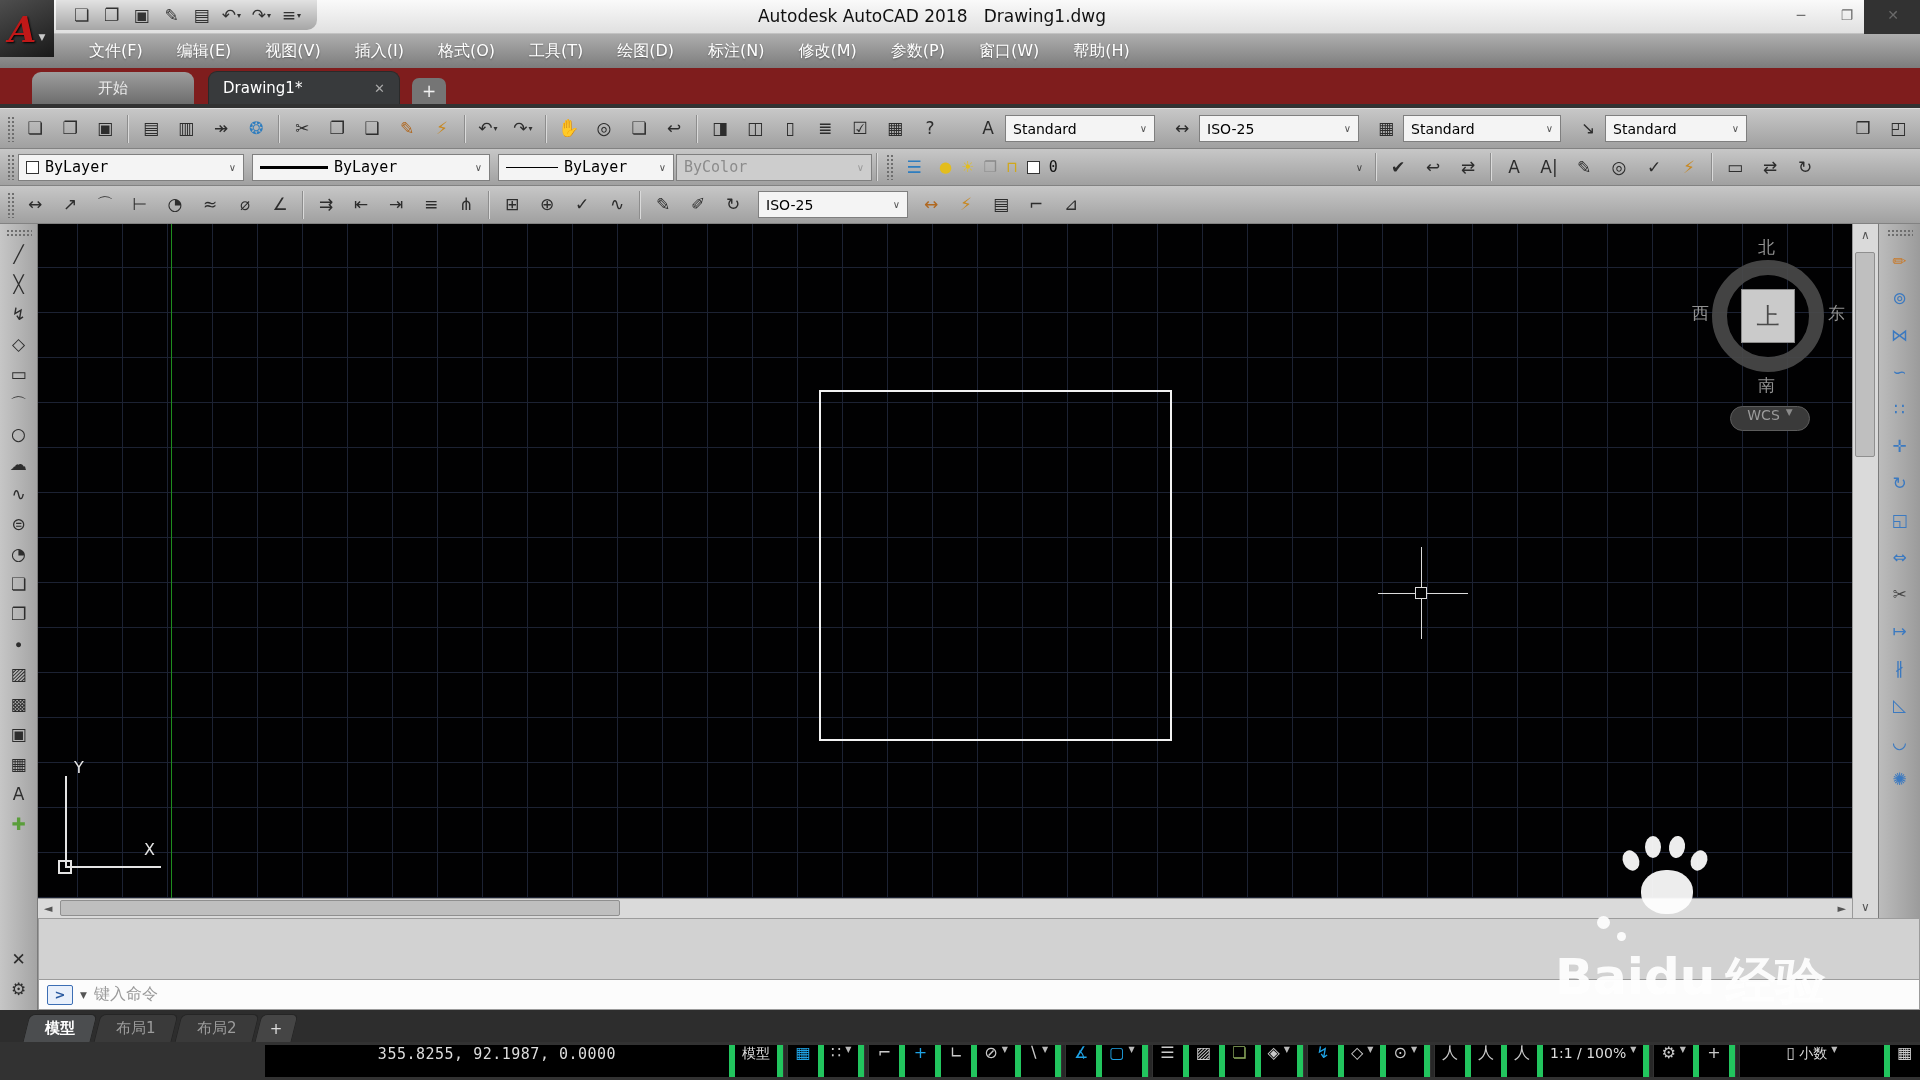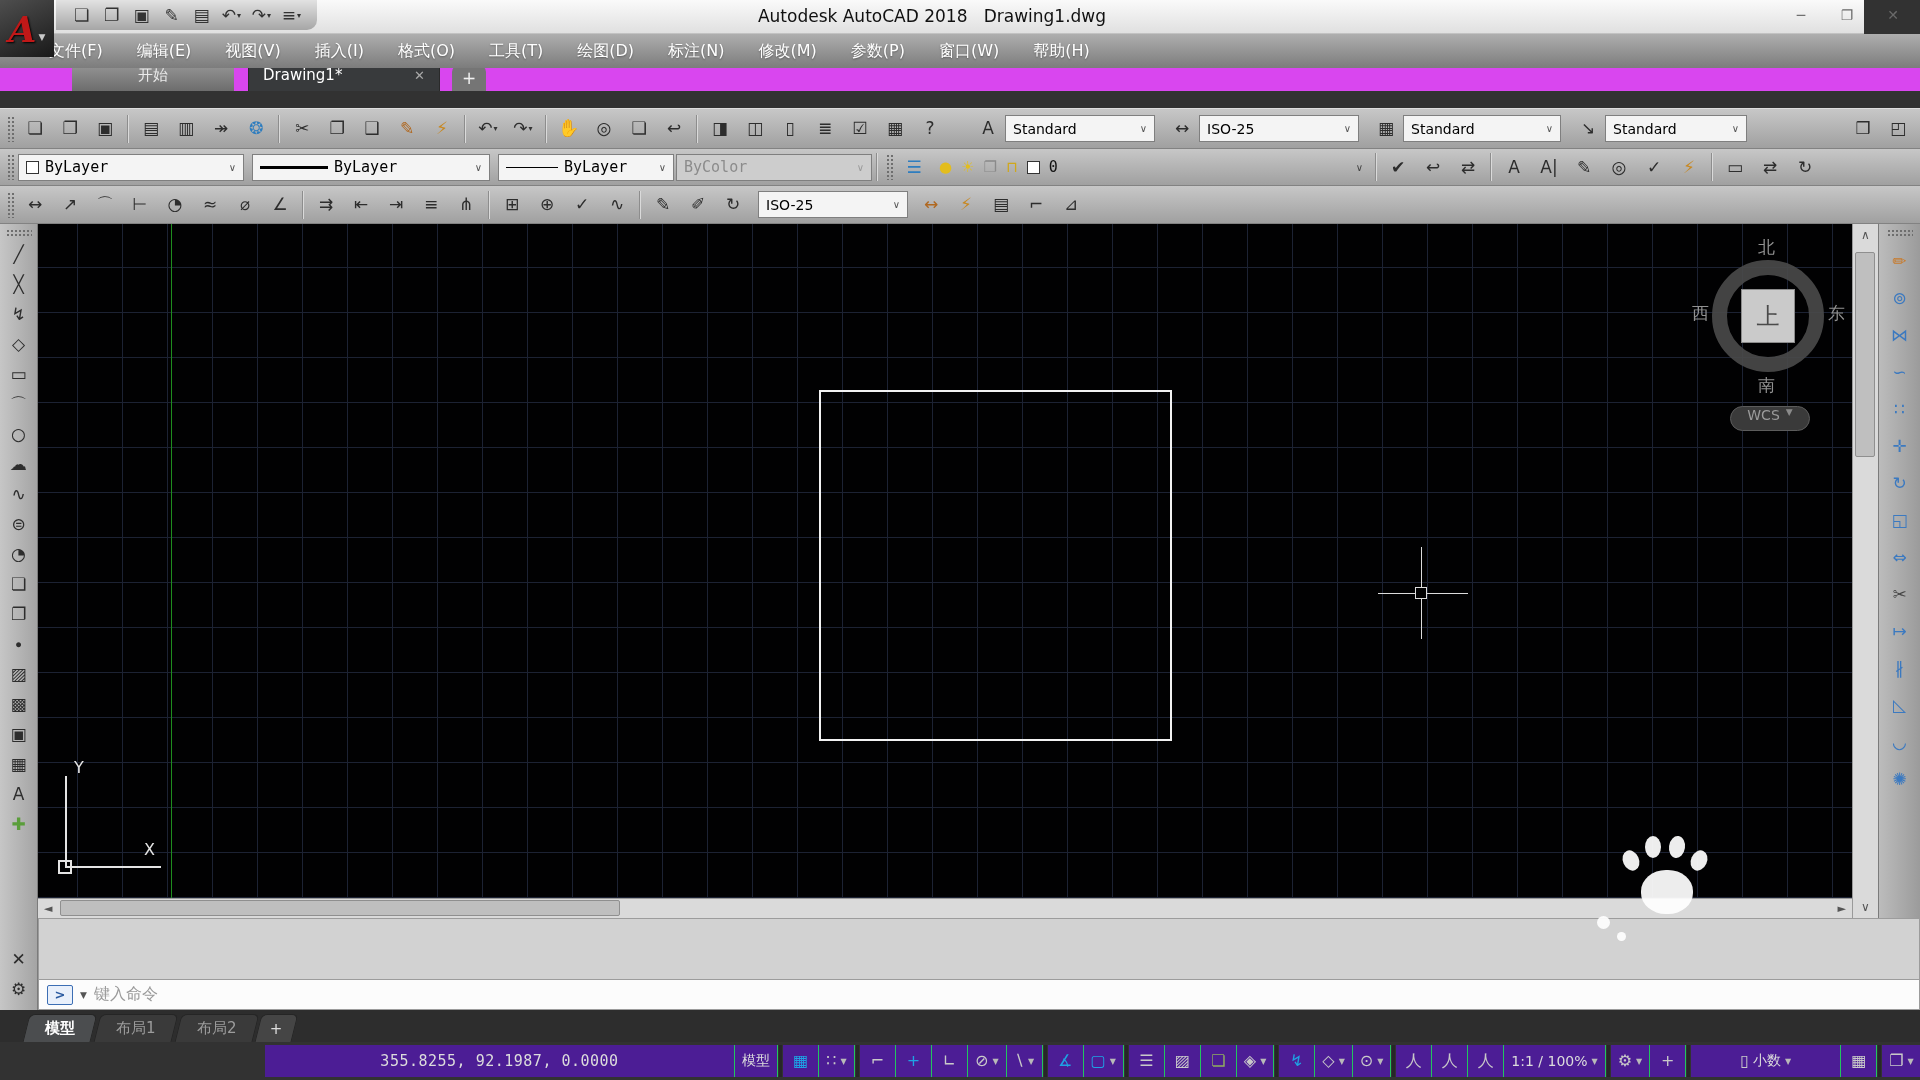--- a/index.html
+++ b/index.html
@@ -9,24 +9,24 @@
 .titlebar{position:absolute;left:0;top:0;width:1864px;height:34px;background:linear-gradient(#fafafa,#e0e0e0);border-bottom:1px solid #c2c2c2}
 .title-text{position:absolute;left:0;right:0;top:0;line-height:33px;text-align:center;font-size:17px;color:#101010;white-space:pre}
 .logo{position:absolute;left:0;top:0;width:54px;height:57px;background:linear-gradient(155deg,#4e4e4e,#191919);z-index:6;display:flex;align-items:center;justify-content:center}
 .logo .a{font-size:36px;font-weight:bold;font-style:italic;color:var(--logo-red);font-family:"DejaVu Serif","Liberation Serif",serif;text-shadow:1px 1px 2px #000}
 .logo .ldd{color:#c8c8c8;font-size:9px;margin:16px 0 0 2px}
 .qat{position:absolute;left:56px;top:0;height:30px;display:flex;align-items:center;gap:3px;background:linear-gradient(#e2e2e2,#a6a6a6);border-radius:0 0 10px 0;padding:0 12px;z-index:5}
 .qat .tbtn{width:27px;height:26px;font-size:15px;color:#333}
 .win-controls{position:absolute;right:4px;top:0;height:30px;display:flex;z-index:5}
 .wbtn{width:46px;height:30px;display:flex;align-items:center;justify-content:center;color:#6a6a6a;font-size:14px}
 
-.menubar{position:absolute;left:0;top:34px;width:1920px;height:34px;background:linear-gradient(#aeaeae,#7c7c7c);display:flex;align-items:center;padding-left:32px;z-index:4}
+.menubar{position:absolute;left:0;top:34px;width:1920px;height:34px;background:linear-gradient(#aeaeae,#7c7c7c);display:flex;align-items:center;padding-left:72px;z-index:4}
 .menu-item{padding:0 17px;line-height:34px;color:#fff;font-size:16px;text-shadow:0 1px 2px rgba(0,0,0,.35);white-space:nowrap}
 
-.tabbar{position:absolute;left:0;top:68px;width:1920px;height:23px;background:#d946ef;display:flex;align-items:flex-end;padding-left:72px}
+.tabbar{position:absolute;left:0;top:68px;width:1920px;height:36px;background:#7f1d1d;display:flex;align-items:flex-end;padding-left:32px}
 .tab{border-radius:9px 9px 0 0;display:flex;align-items:center;justify-content:center;font-size:15px}
 .tab.start{width:162px;height:32px;background:linear-gradient(#9d9d9d,#6d6d6d);color:#eaeaea;margin-right:14px}
 .tab.drawing{width:192px;height:33px;background:#383a3c;color:#fff;justify-content:space-between;padding:0 14px;border:1px solid #2a2a2a;border-bottom:none}
 .tab .close{color:#aaa;font-size:13px}
 .tab.plus{width:34px;height:26px;background:#757575;color:#f2f2f2;margin-left:12px;font-size:17px;border-radius:7px 7px 0 0}
 
 .tb{position:absolute;left:0;width:1920px;display:flex;align-items:center;background:linear-gradient(#c7c7c7,#a0a0a0);border-bottom:1px solid #828282;padding:0 3px;overflow:hidden}
 .tb1{top:108px;height:41px;border-top:1px solid #dedede}
 .tb2{top:149px;height:37px}
 .tb3{top:186px;height:38px}
@@ -91,21 +91,21 @@
 .prompt-dd{font-size:9px;color:#555}
 .cmd-placeholder{color:#9a9a9a;font-size:16px}
 
 .layout-bar{position:absolute;left:0;top:1010px;width:1920px;height:32px;background:#2d2d2d;display:flex;align-items:flex-end;padding-left:26px;gap:3px}
 .ltab{height:28px;padding:0 18px;display:flex;align-items:center;color:#9c9c9c;font-size:15px;background:#3a3a3a;border:1px solid #252525;border-bottom:none;border-radius:6px 6px 0 0;transform:skewX(-14deg)}
 .ltab>span{transform:skewX(14deg);white-space:nowrap}
 .ltab.active{background:#4b4d4f;color:#fff;font-weight:bold}
 .ltab.plus{padding:0 11px;color:#ddd;background:#454545}
 
 .statusbar{position:absolute;left:0;top:1042px;width:1920px;height:38px;background:#323232;display:flex;align-items:center;padding:0 3px;overflow:hidden}
-.sbtn{height:32px;min-width:36px;background:#4c1d95;display:flex;align-items:center;justify-content:center;gap:4px;padding:0 7px;border-right:1px solid #22c55e;color:#c9c9c9;flex:none}
+.sbtn{height:32px;min-width:36px;background:#000000;display:flex;justify-content:center;gap:4px;padding:0 7px;border-right:6px solid #22c55e;color:#c9c9c9;flex:none}
 .sbtn .glyph{font-size:16px;line-height:1;display:inline-block}
 .sbtn .slbl{font-size:14px;color:#dcdcdc;white-space:nowrap}
 .sbtn .dd{font-size:8px;color:#b9b9b9}
 .sbtn.blue .glyph{color:var(--blue)}
 .sbtn.green .glyph{color:#8fae5f}
 .sbtn.coords{margin-left:262px;width:470px;font-family:"DejaVu Sans Mono","Liberation Mono",monospace}
 .sbtn.coords .slbl{font-size:15px;letter-spacing:.5px}
 .ssep{width:3px;height:32px;background:#272727;margin:0 1px;flex:none}
 
 .watermark{position:absolute;left:1553px;top:836px;width:370px;height:244px;z-index:60;color:#fff;opacity:.93;pointer-events:none}
@@ -816,13 +816,17 @@
 <div class="watermark">
   <div class="paw">
     <i class="pad"></i>
       <i class="t1"></i>
       <i class="t2"></i>
       <i class="t3"></i>
       <i class="t4"></i>
       <i class="d1"></i>
       <i class="d2"></i>
   </div>
+  <div class="wm-brand">
+    <span>Baidu</span>
+    <span>经验</span>
+  </div>
 </div>
 
 </body></html>

